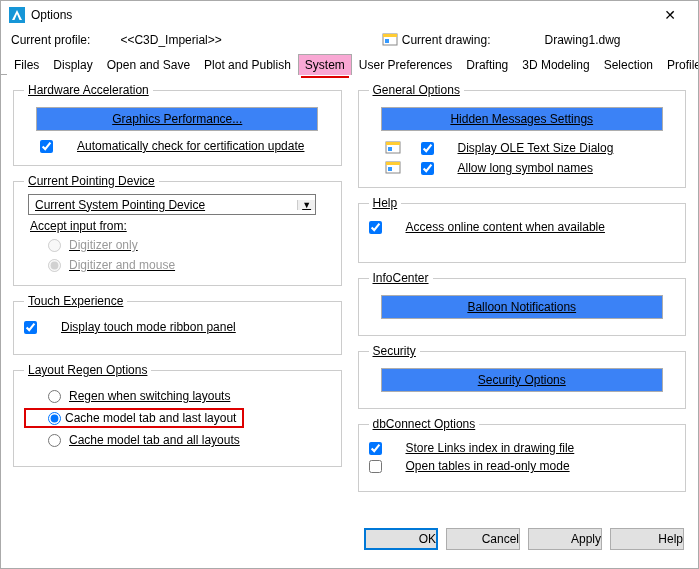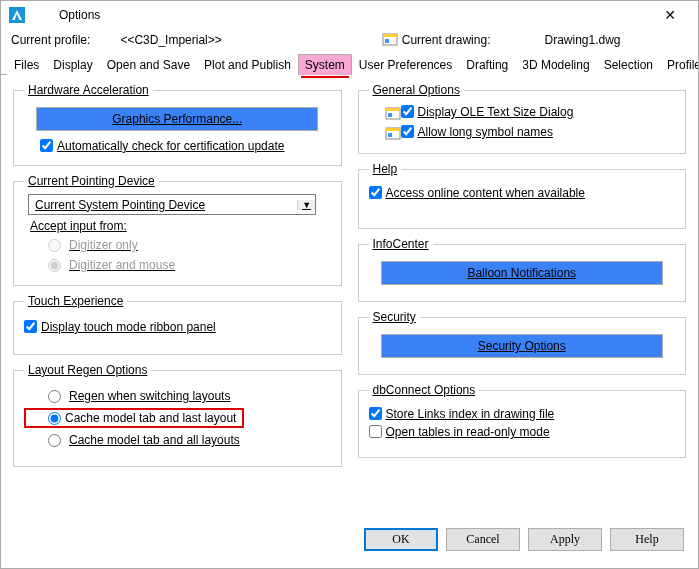--- a/index.html
+++ b/index.html
@@ -1,47 +1,47 @@
 <!DOCTYPE html>
 <html><head>
 <meta charset="utf-8">
 <style>
   * { box-sizing: border-box; font-family: "Segoe UI", Tahoma, sans-serif; font-size: 12px; }
   body { margin: 0; background: #fff; width: 699px; height: 569px; overflow: hidden; border: 1px solid #aaa; }
-  .titlebar { display: flex; align-items: center; height: 28px; padding: 0 8px; gap: 28px; }
+  .titlebar { display: flex; align-items: center; height: 28px; padding: 0 8px; }
   .titlebar .app-icon { width: 16px; height: 16px; margin-right: 6px; }
   .titlebar .title { font-size: 12px; }
   .titlebar .spacer { flex: 1; }
   .close-x { width: 40px; text-align: center; font-size: 14px; cursor: default; }
   .profile-row { display: flex; align-items: flex-end; padding: 2px 10px 6px 10px; }
   .profile-row .lbl { margin-right: 30px; }
   .profile-row .val { margin-right: 40px; }
   .profile-row .dwg-icon { width: 16px; height: 16px; margin-right: 4px; margin-left: 120px; }
   .tabs { display: flex; align-items: flex-end; border-bottom: 1px solid #aaa; padding-left: 6px; position: relative; }
   .tab { padding: 3px 6px; border: 1px solid transparent; border-bottom: none; cursor: default; position: relative; top: 1px; background: #fff; white-space: nowrap; }
   .tab.active { border-color: #aaa; background: #f9a8d4; }
   .tab.active::after { content: ""; position: absolute; left: 2px; right: 2px; bottom: -3px; height: 2px; background: #d00; }
   .content { display: flex; padding: 8px 12px 4px 12px; gap: 16px; height: 445px; }
   .col { flex: 1; display: flex; flex-direction: column; gap: 8px; }
   fieldset { border: 1px solid #ccc; padding: 6px 10px 10px 10px; margin: 0; text-decoration: underline; }
   legend { padding: 0 4px; }
   .wide-btn { display: block; width: 92%; margin: 4px auto 6px auto; padding: 4px 0; background: #3b82f6; border: 1px solid #adadad; text-align: center; cursor: default; }
-  .row { display: flex; align-items: flex-start; gap: 0; padding: 2px 0 2px 16px; }
+  .row { display: flex; align-items: flex-end; gap: 20px; padding: 2px 0 2px 16px; }
   .row.no-indent { padding-left: 0; }
   input[type=checkbox], input[type=radio] { margin: 0 4px 0 0; }
   .row-icon { width: 16px; height: 16px; flex-shrink: 0; }
   .select { width: 94%; margin-left: 4px; display: flex; align-items: center; border: 1px solid #7a7a7a; background: #fff; height: 21px; }
   .select .sel-text { flex: 1; padding: 0 6px; }
   .select .sel-arrow { width: 18px; text-align: center; border-left: 1px solid #ccc; background: #efefef; font-size: 9px; }
   .sub-lbl { padding: 4px 0 2px 6px; }
   .radio-row { display: flex; align-items: center; gap: 4px; padding: 3px 0 3px 24px; }
   .radio-row.disabled { color: #9a9a9a; }
   .highlighted { border: 2px solid #d00; padding: 1px 6px 1px 22px; display: inline-flex; align-items: center; gap: 0; margin-left: 0; }
   .footer { display: flex; justify-content: flex-end; gap: 8px; padding: 8px 14px; }
-  .footer .btn { width: 74px; padding: 3px 0; text-align: center; background: #e1e1e1; border: 1px solid #adadad; cursor: default; font-family: Liberation Serif, serif; }
+  .footer .btn { width: 74px; padding: 3px 0; text-align: right; background: #e1e1e1; border: 1px solid #adadad; cursor: default; }
   .footer .btn.primary { border: 2px solid #0078d7; background: #e1e1e1; padding: 2px 0; }
 </style>
 </head>
 <body>
 
 <div class="titlebar">
   <svg class="app-icon" viewBox="0 0 16 16">
       <rect width="16" height="16" fill="#1696d7"></rect>
       <path d="M3 13 L8 3 L13 13 L10.5 13 L8 7 L5.5 13 Z" fill="#fff"></path>
     </svg>
@@ -130,20 +130,21 @@
         <span>Cache model tab and all layouts</span>
       </div>
     </fieldset>
 
   </div>
 
   <div class="col">
 
     <fieldset>
       <legend>General Options</legend>
+      <div class="wide-btn">Hidden Messages Settings</div>
       <div class="row">
         <svg class="row-icon" viewBox="0 0 16 16">
             <rect x="1" y="3" width="14" height="11" fill="#fff" stroke="#888"></rect>
             <rect x="1" y="3" width="14" height="3" fill="#ffcc33"></rect>
             <rect x="3" y="8" width="4" height="4" fill="#3399ff"></rect>
           </svg>
         <input type="checkbox" checked="" style="">
         <span>Display OLE Text Size Dialog</span>
       </div>
       <div class="row">

